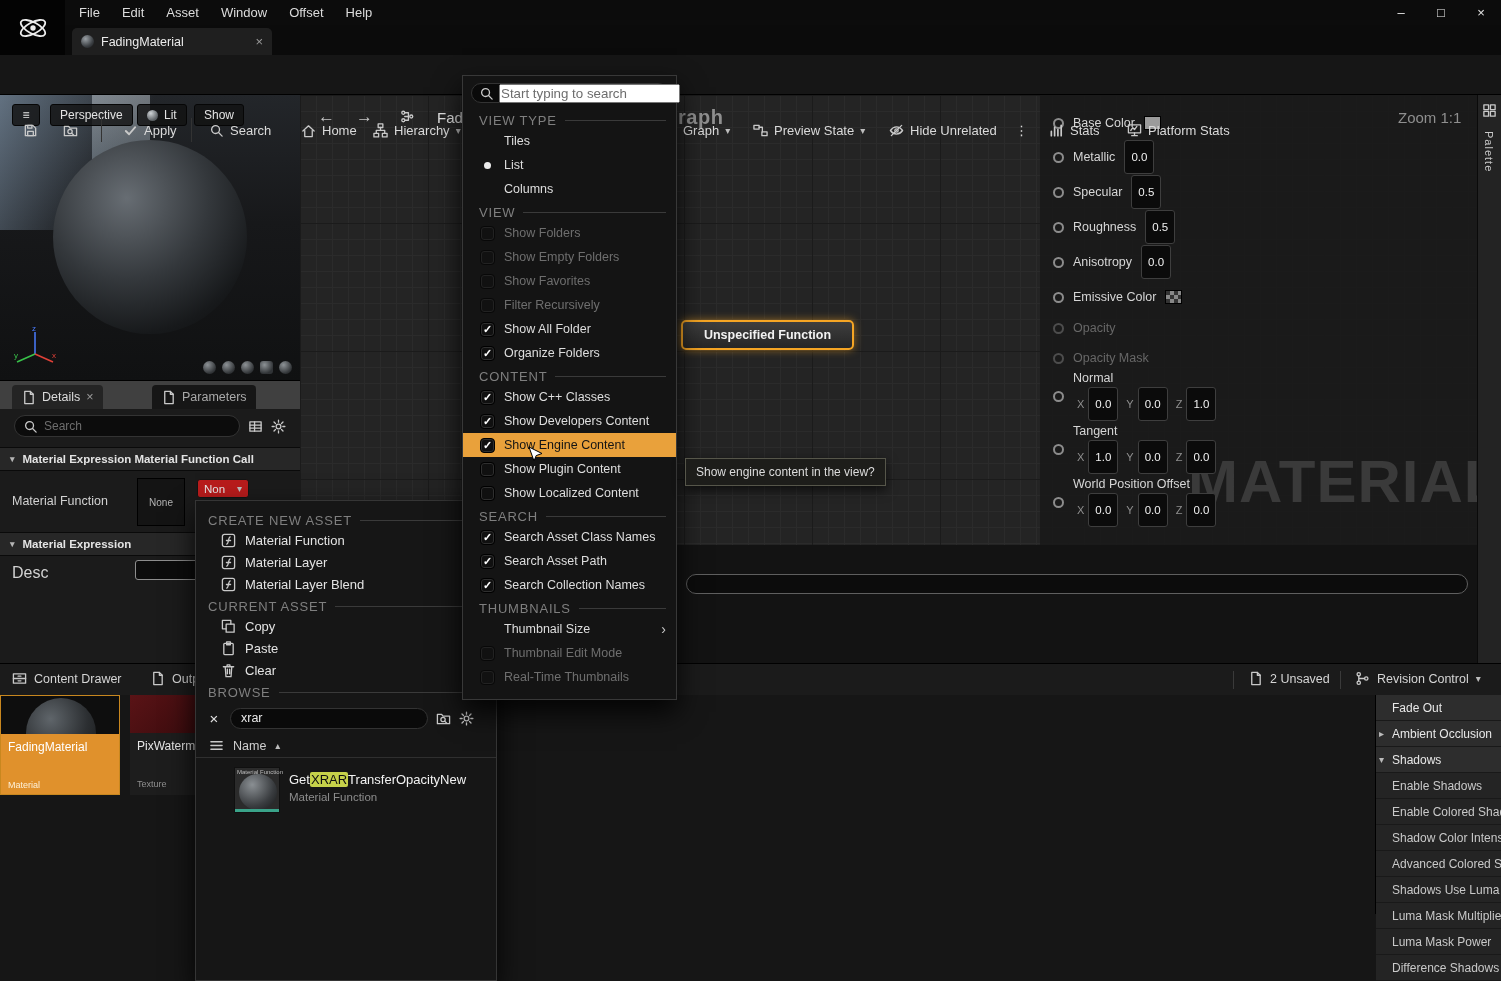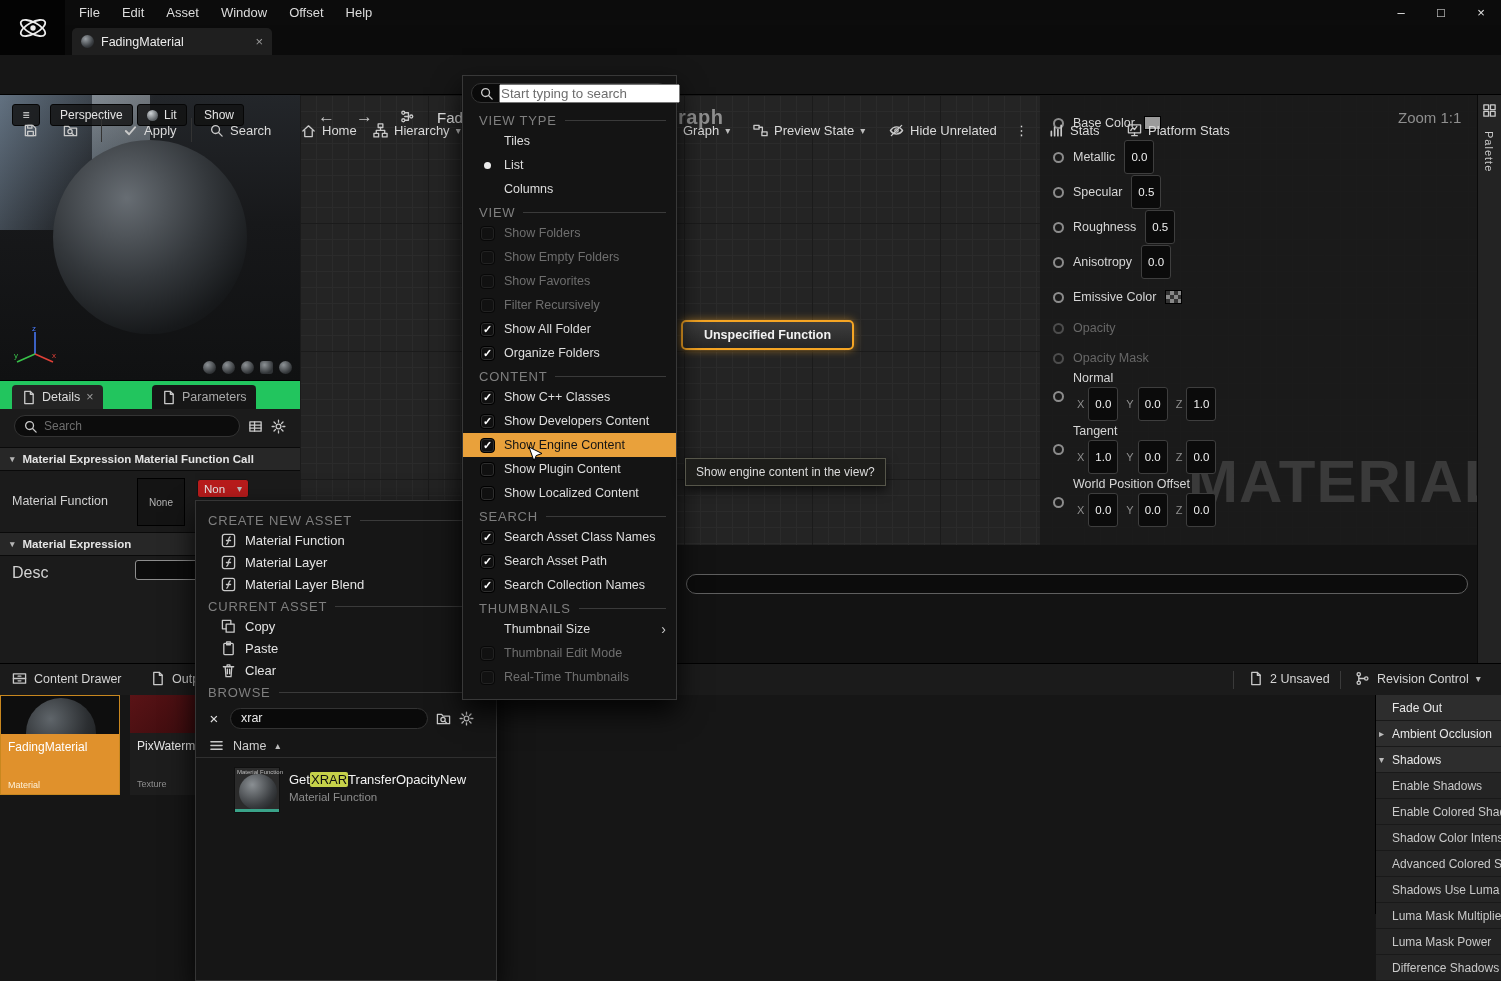--- a/index.html
+++ b/index.html
@@ -30,21 +30,21 @@
   .env-bldg{position:absolute;left:92px;top:-6px;width:58px;height:95px;background:linear-gradient(#d4dde4,#8798a6);opacity:.45;transform:skewY(-7deg)}
   #sphere{position:absolute;left:53px;top:45px;width:194px;height:194px;border-radius:50%;background:radial-gradient(circle at 38% 30%,#676d73,#34383c 45%,#17191b 75%,#0a0b0c)}
   .vp-btn{position:absolute;top:9px;height:22px;background:rgba(18,18,18,.8);border:1px solid #060606;border-radius:3px;display:flex;align-items:center;gap:6px;padding:0 9px;font-size:12px;color:#e3e3e3}
   .lit-dot{width:11px;height:11px;border-radius:50%;background:radial-gradient(circle at 35% 30%,#cfd3d6,#5a5f63 70%)}
   #vp-shapes{position:absolute;right:8px;bottom:6px;display:flex;gap:6px;align-items:center}
   .shape-ico{width:13px;height:13px;border-radius:50%;background:radial-gradient(circle at 35% 30%,#8d9296,#303336 70%)}
   .shape-ico.sq{border-radius:3px}
 
   
   #details{left:0;top:380px;width:300px;height:283px;background:#1b1b1b;border-top:1px solid #000;z-index:10}
-  #dt-tabs{position:absolute;left:0;top:0;width:300px;height:28px;background:#22c55e}
+  #dt-tabs{position:absolute;left:0;top:0;width:300px;height:28px;background:#404040}
   .dt-tab{position:absolute;top:4px;height:24px;display:flex;align-items:center;gap:6px;padding:0 9px;font-size:12.5px;border-radius:4px 4px 0 0;color:#dcdcdc}
   #tab-details{left:12px;background:#242424}
   #tab-parameters{left:152px;background:#161616;color:#a9a9a9}
   #dt-search-row{position:absolute;left:14px;top:34px;width:272px;display:flex;align-items:center;gap:8px}
   .pill-input{flex:1;height:22px;background:#0c0c0c;border:1px solid #333;border-radius:11px;display:flex;align-items:center;gap:6px;padding:0 8px}
   .pill-input input{flex:1;background:none;border:none;outline:none;color:#ccc;font:12px "Liberation Sans",sans-serif;min-width:0}
   input::placeholder{color:#6d6d6d}
   .dt-section{position:absolute;left:0;width:300px;height:24px;background:#272727;display:flex;align-items:center;gap:8px;padding-left:10px;font-size:11.5px;font-weight:bold;color:#e3e3e3;border-top:1px solid #0a0a0a;border-bottom:1px solid #0a0a0a}
   .expander{font-size:9px;color:#b5b5b5}
   #mf-label{position:absolute;left:12px;top:113px;font-size:12.5px;color:#d2d2d2}

